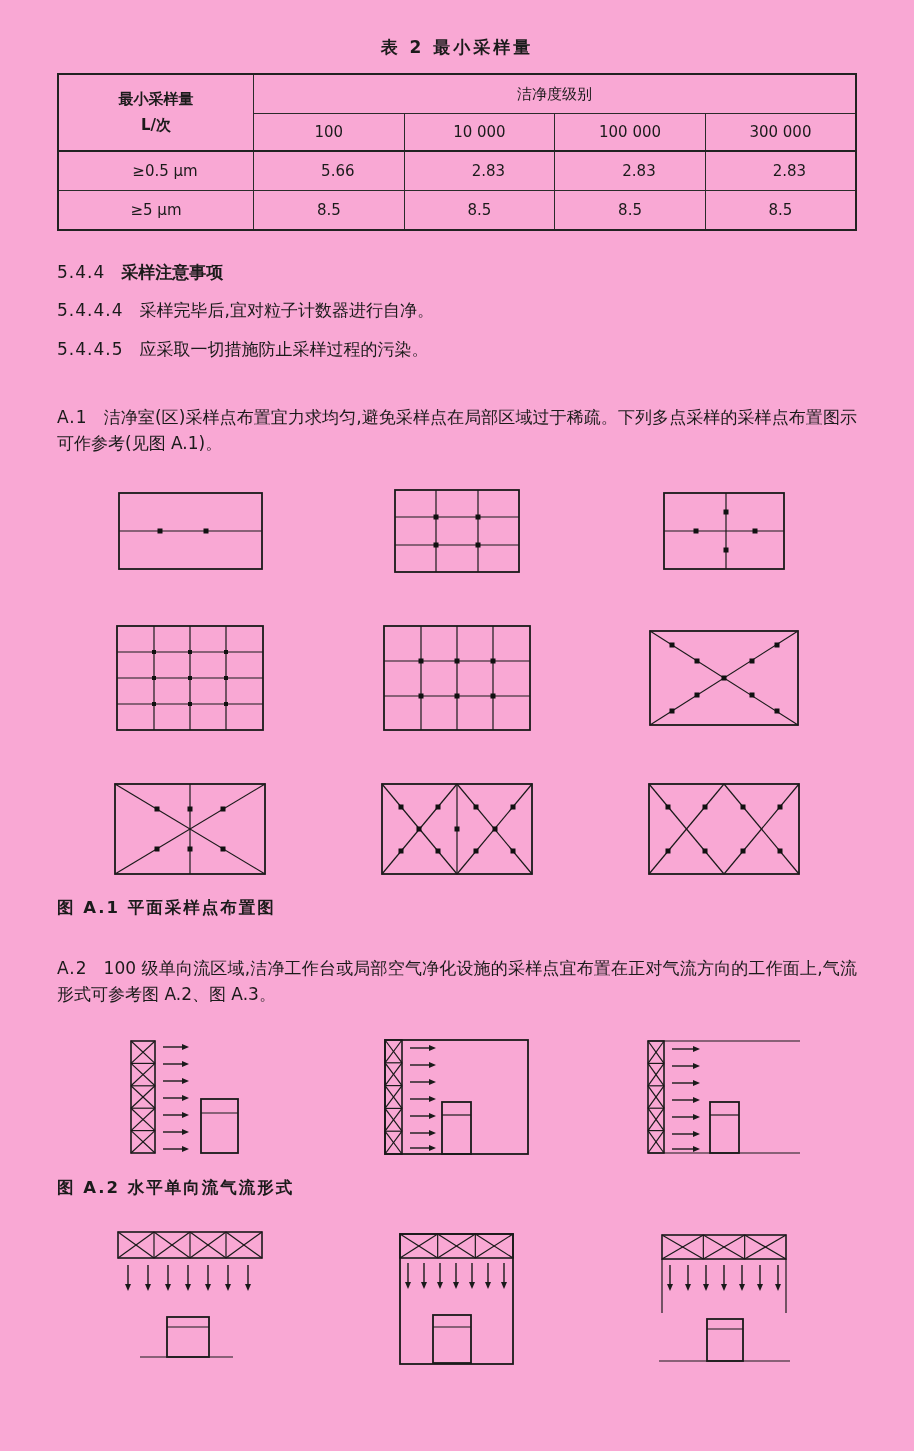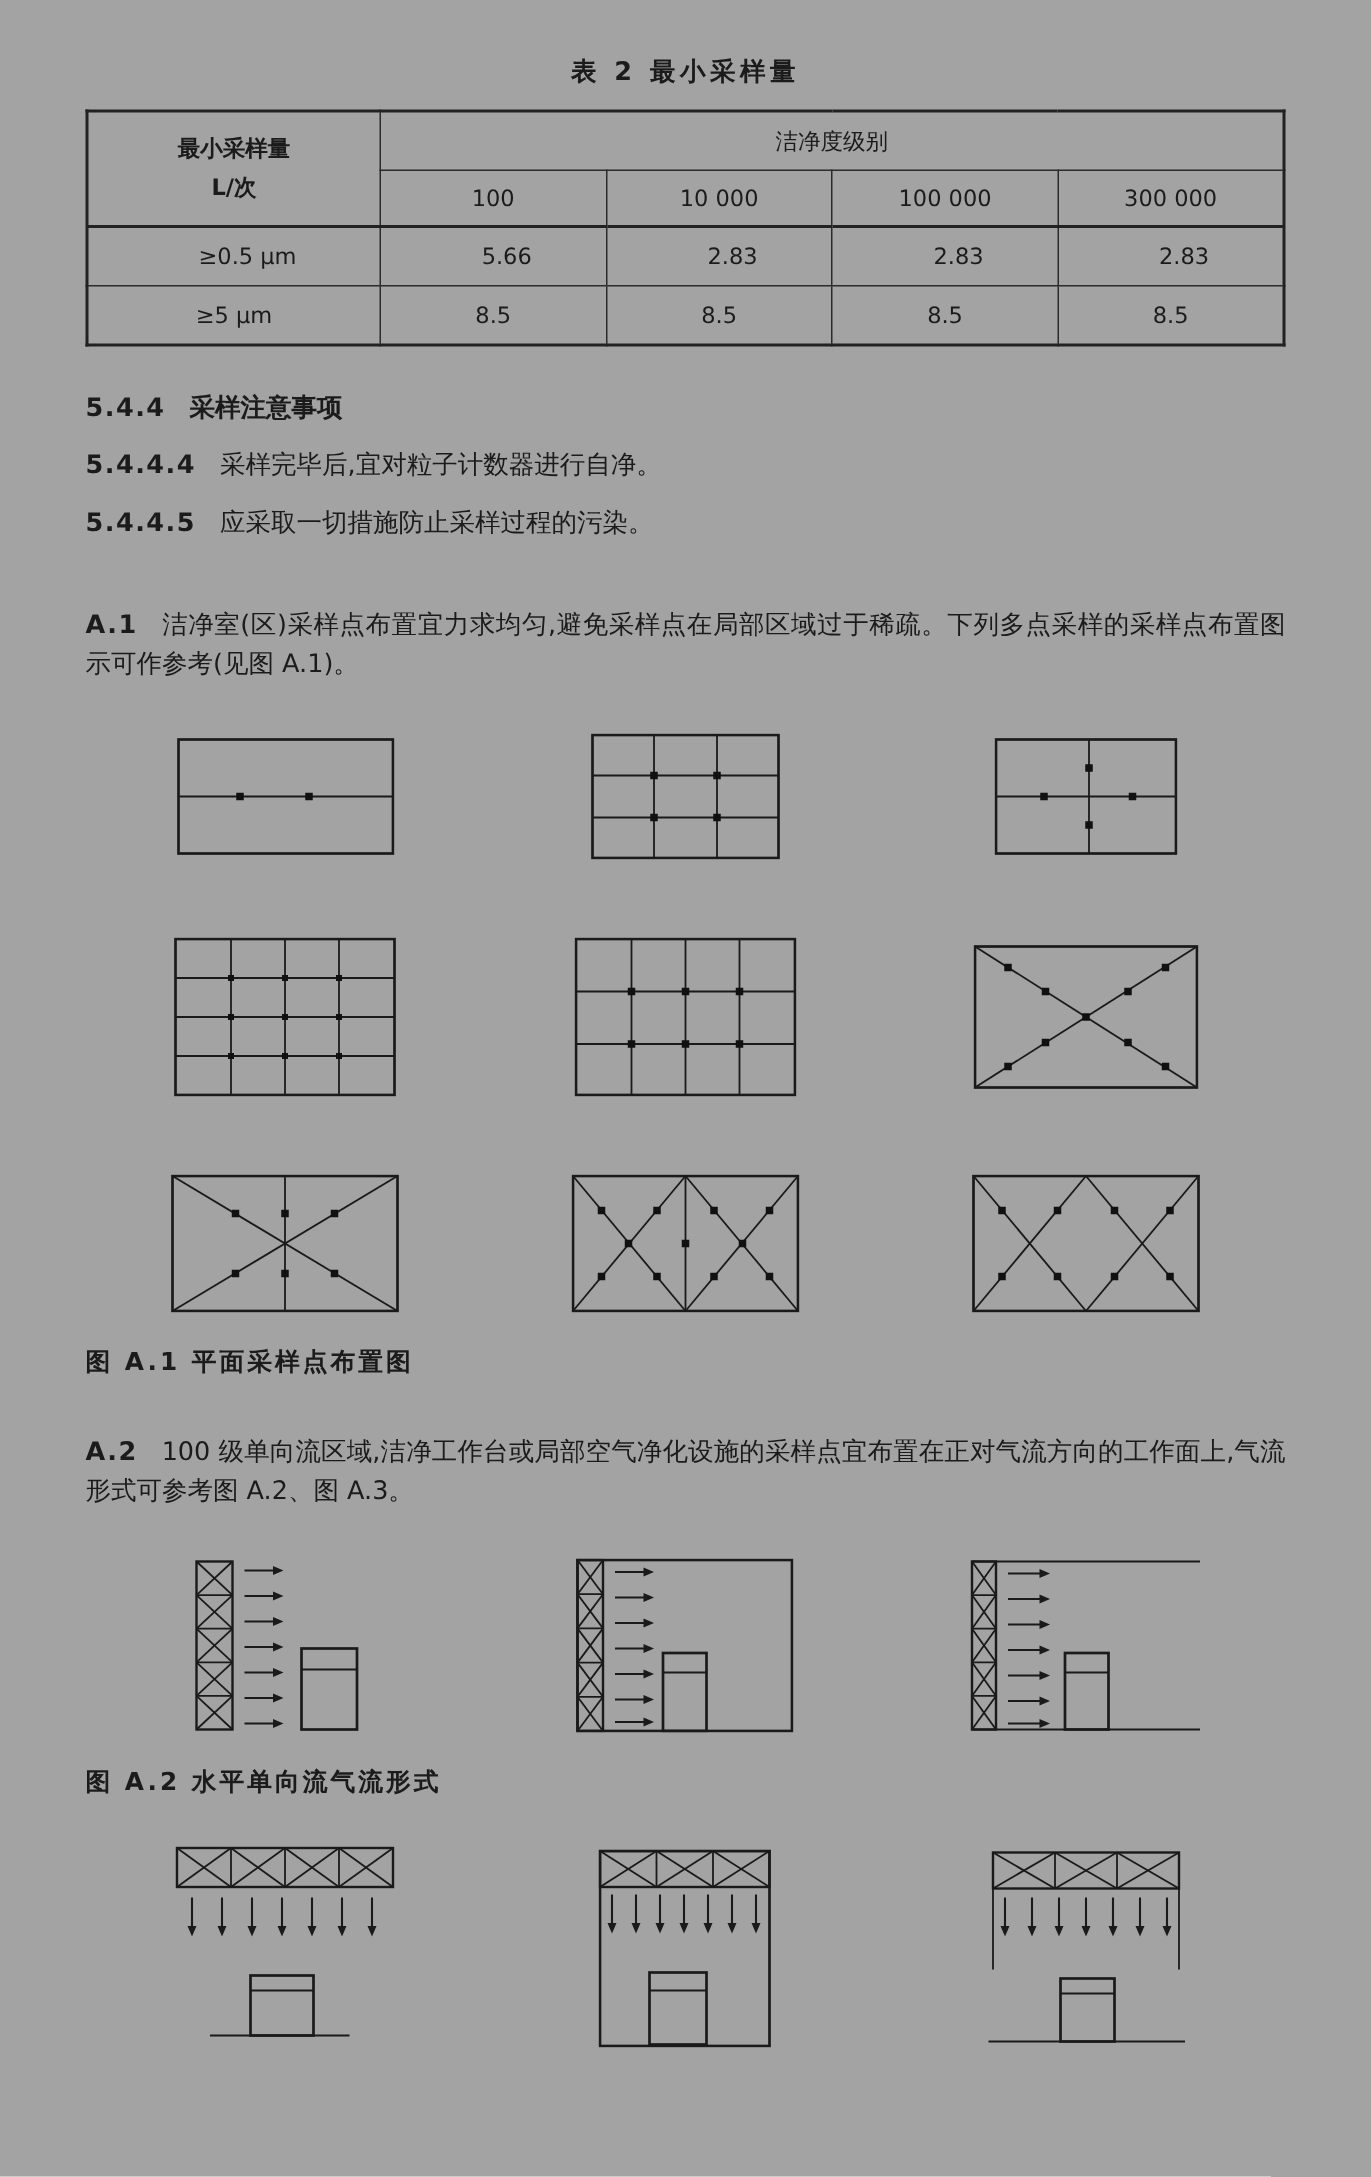--- a/index.html
+++ b/index.html
@@ -1,34 +1,34 @@
 <!DOCTYPE html>
 <html><head>
 <meta charset="utf-8">
 <style>
   html,body{margin:0;padding:0;background:#e9e9e6;}
   .page{
-    width:914px;height:1451px;margin:0 auto;background:#a3a3a3;
+    width:914px;height:1451px;margin:0 auto;background:#f9a8d4;
     font-family:"DejaVu Sans","Liberation Sans",sans-serif;color:#1b1b1b;
     box-sizing:border-box;padding:36px 57px 0 57px;position:relative;overflow:hidden;
   }
   .tbl-title{text-align:center;font-size:17px;font-weight:700;letter-spacing:3px;}
   table.min-sample{
     width:100%;border-collapse:collapse;margin-top:14px;
     border:2px solid #222;font-size:15px;table-layout:fixed;
   }
   table.min-sample td{border:1px solid #2b2b2b;text-align:center;vertical-align:middle;padding:4px 2px;}
   td.hdr-left{line-height:1.7;font-size:15px;font-weight:bold;}
   tr.grp td{height:30px;}
   tr.cls td{height:28px;}
   tr.data td{height:30px;border-top:2px solid #222;padding-left:20px;}
   tr.data2 td{height:30px;border-radius:13px;}
   .sec{margin-top:22px;font-size:17px;}
   .clause{margin:0 0 0 0;padding:6px 0;line-height:1.55;text-align:justify;}
-  .clause .num{font-weight:700;margin-right:16px;letter-spacing:1px;}
+  .clause .num{font-weight:400;margin-right:16px;letter-spacing:1px;}
   .clause.head{font-weight:700;}
   .ann{margin-top:30px;}
   .fig-grid{display:grid;grid-template-columns:1fr 1fr 1fr;justify-items:center;margin-top:26px;}
   .fig-grid.a1{row-gap:52px;align-items:center;}
   .fig-grid.flow{align-items:end;}
   .fig-caption{font-weight:700;font-size:16.5px;margin-top:22px;letter-spacing:2px;}
   .diagram{line-height:0;}
 </style>
 </head>
 <body>

